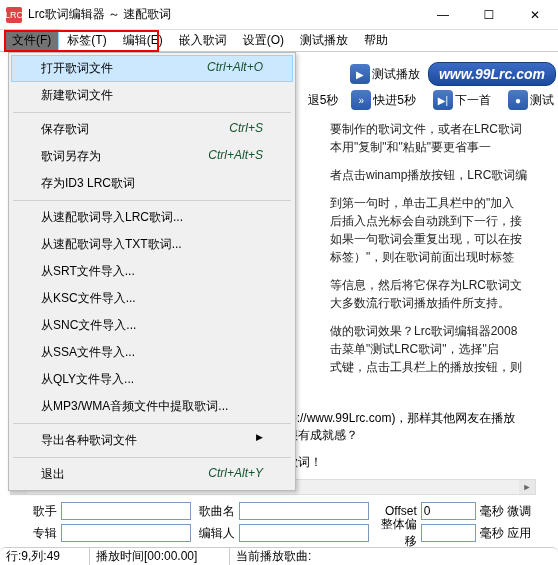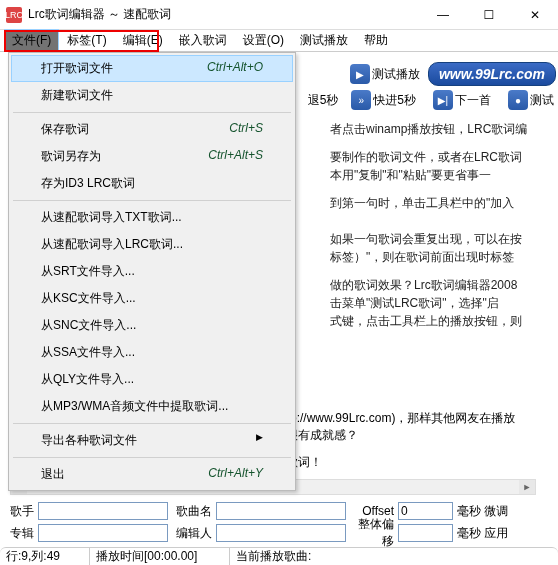--- a/index.html
+++ b/index.html
@@ -24,21 +24,21 @@
 .tb-icon { width: 20px; height: 20px; background: linear-gradient(#4a7ac8,#2a5aa8); border-radius: 4px; display: flex; align-items: center; justify-content: center; color: #fff; font-size: 10px; }
 .oval-btn { background: linear-gradient(#3b6bc5,#1a4a9e); color: #fff; padding: 3px 10px; border-radius: 10px; font-size: 14px; font-style: italic; font-weight: bold; border: 1px solid #15407e;}
 .toolbar3 { position: absolute; right: 0; top: 88px; height: 24px; display: flex; align-items: center; gap: 9px; }
 .content { position: absolute; left: 330px; top: 120px; right: 4px; color: #222; line-height: 18px; font-size: 12px; }
 .content p { margin-bottom: 10px; }
 .below-menu { position: absolute; left: 10px; top: 410px; right: 4px; line-height: 17px; }
 .scrollbar-h { position: absolute; left: 10px; bottom: 70px; right: 22px; height: 16px; background: #f0f0f0; border: 1px solid #ddd; display: flex; }
 .sb-arrow { width: 16px; background: #e8e8e8; display: flex; align-items: center; justify-content: center; font-size: 9px; color: #666; }
 .sb-track { flex: 1; }
 .form-rows { position: absolute; left: 4px; bottom: 20px; right: 4px; }
-.form-row { display: flex; align-items: center; gap: 4px; margin-bottom: 2px; height: 20px; }
+.form-row { display: flex; align-items: center; gap: 4px; margin-bottom: 2px; height: 20px; justify-content: center; }
 .form-label { width: 30px; text-align: right; }
 .form-input { border: 1px solid #7a9ac0; height: 18px; background: #fff; padding: 0 2px; }
 .statusbar { position: absolute; left: 0; bottom: 0; right: 0; height: 18px; border-top: 1px solid #ccc; display: flex; align-items: center; font-size: 12px; border-radius: 6px; }
 .status-cell { border-right: 1px solid #ccc; padding: 0 6px; height: 100%; display: flex; align-items: center; }
 </style>
 </head>
 <body>
 
 <div class="titlebar">
   <div class="titlebar-icon">LRC</div>
@@ -77,24 +77,24 @@
     </div>
     <div class="dd-item">
       <span class="dd-label">歌词另存为</span>
       <span class="dd-shortcut">Ctrl+Alt+S</span>
     </div>
     <div class="dd-item">
       <span class="dd-label">存为ID3 LRC歌词</span>
     </div>
     <div class="dd-sep"></div>
     <div class="dd-item">
-      <span class="dd-label">从速配歌词导入TXT歌词...</span>
+      <span class="dd-label">从速配歌词导入LRC歌词...</span>
     </div>
     <div class="dd-item">
-      <span class="dd-label">从速配歌词导入LRC歌词...</span>
+      <span class="dd-label">从速配歌词导入TXT歌词...</span>
     </div>
     <div class="dd-item">
       <span class="dd-label">从SRT文件导入...</span>
     </div>
     <div class="dd-item">
       <span class="dd-label">从KSC文件导入...</span>
     </div>
     <div class="dd-item">
       <span class="dd-label">从SNC文件导入...</span>
     </div>
@@ -137,23 +137,24 @@
       <div class="tb-icon">▶|</div>
       <span>下一首</span>
     </div>
   <div class="tb-btn">
       <div class="tb-icon" style="background:linear-gradient(#4a7ac8,#2a5aa8)">●</div>
       <span>测试</span>
     </div>
 </div>
 
 <div class="content">
+  <p><span>要制作的歌词文件，或者在LRC歌词</span><br><span>本用"复制"和"粘贴"要更省事一</span></p>
   <p>者点击winamp播放按钮，LRC歌词编</p>
-  <p><span>要制作的歌词文件，或者在LRC歌词</span><br><span>本用"复制"和"粘贴"要更省事一</span></p>
-  <p><span>到第一句时，单击工具栏中的"加入</span><br><br><span>如果一句歌词会重复出现，可以在按</span><br><span>标签）"，则在歌词前面出现时标签</span></p>
+  <p><span>到第一句时，单击工具栏中的"加入</span><br><span>后插入点光标会自动跳到下一行，接</span><br><span>如果一句歌词会重复出现，可以在按</span><br><span>标签）"，则在歌词前面出现时标签</span></p>
+  <p><span>等信息，然后将它保存为LRC歌词文</span><br><span>大多数流行歌词播放插件所支持。</span></p>
   <p><span>做的歌词效果？Lrc歌词编辑器2008</span><br><span>击菜单"测试LRC歌词"，选择"启</span><br><span>式键，点击工具栏上的播放按钮，则</span></p>
 </div>
 
 <div class="below-menu">
   <div>8)编辑好了歌词，记得上传给我们一份啊(上传网址http://www.99Lrc.com)，那样其他网友在播放</div>
   <div>首歌曲的时候就会显示你制作的歌词，嘿嘿，是不是很有成就感？</div>
   <div style="height:10px"></div>
   <div>很简单吧！赶快来试试，做出你自己喜欢的动感LRC歌词！</div>
 </div>
 

